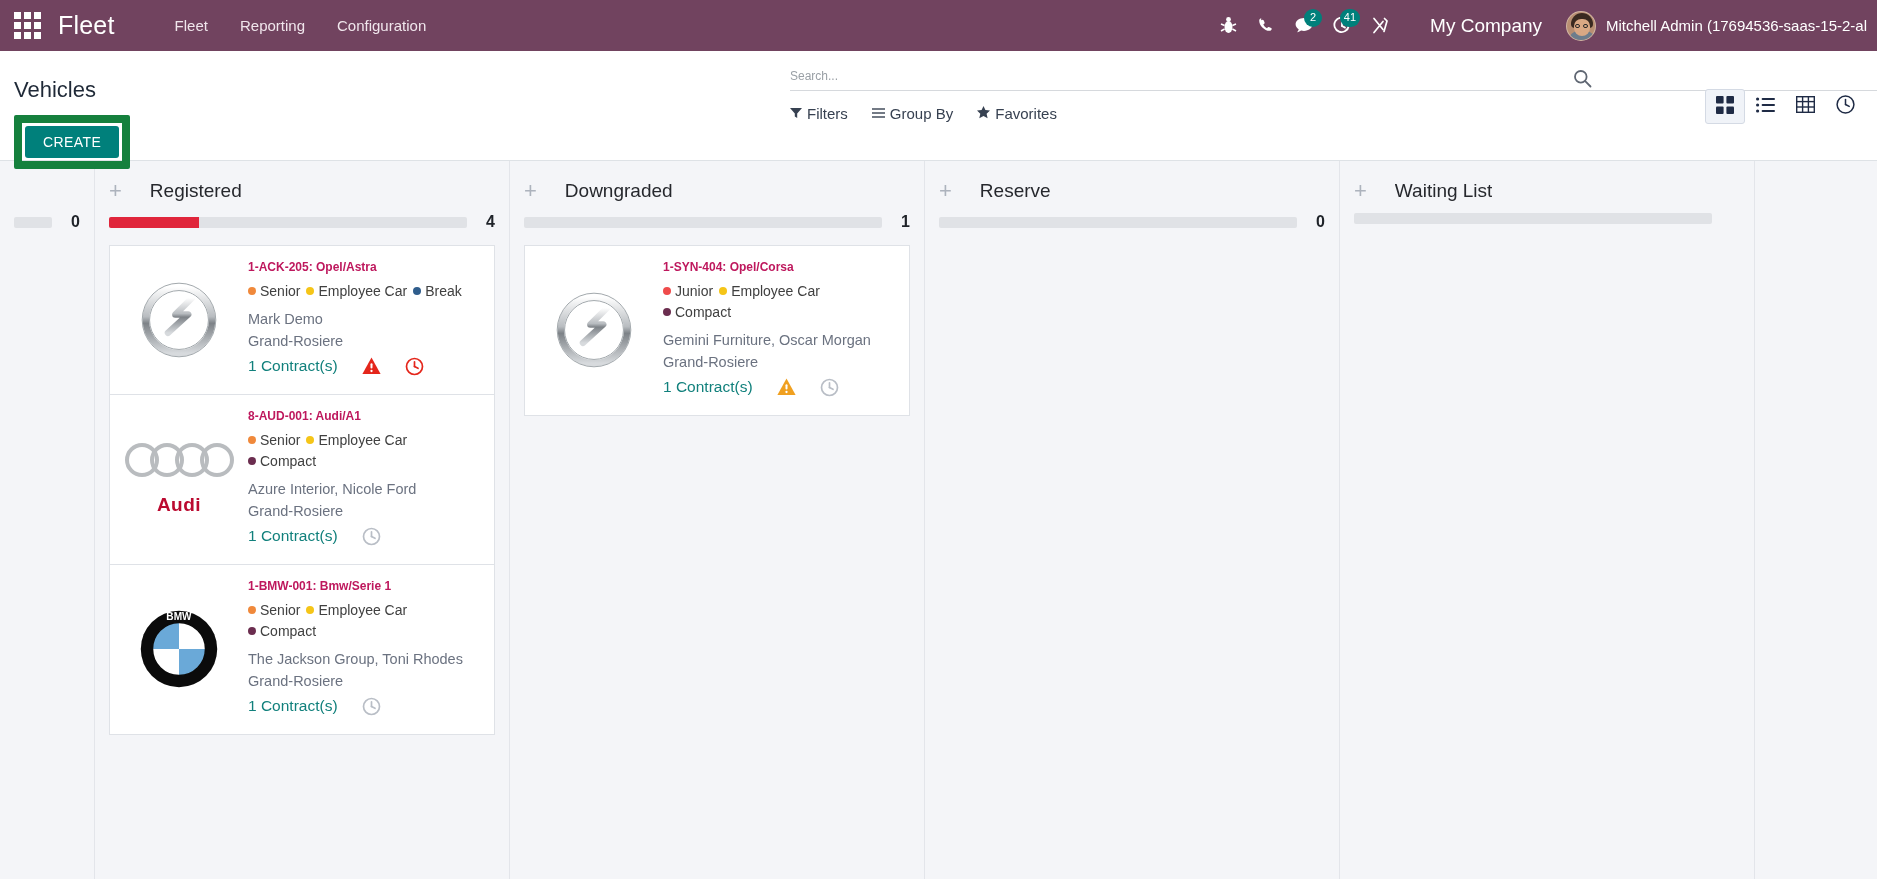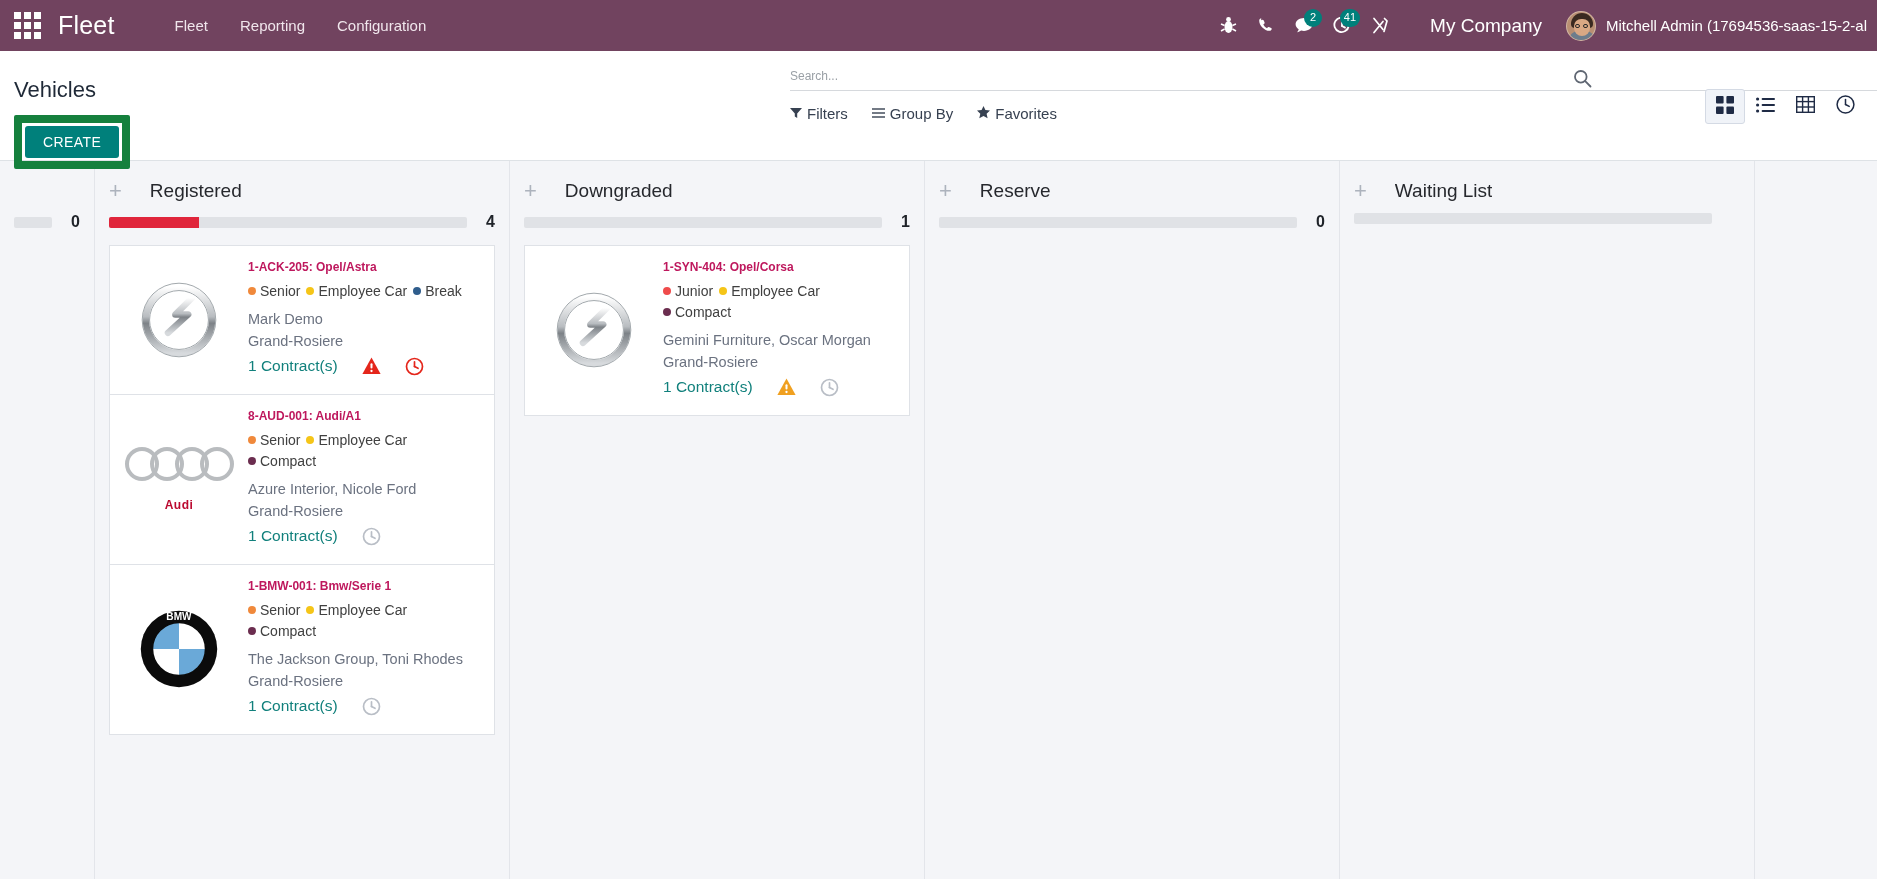--- a/index.html
+++ b/index.html
@@ -240,21 +240,21 @@
   
   .logo-opel { width: 92px; height: 92px; }
   .logo-audi { width: 100px; height: 70px; display:flex; flex-direction:column; align-items:center; justify-content:center; }
   .audi-rings { display: flex; }
   .audi-rings i {
     display:block; width: 34px; height: 34px; border: 4px solid #b9bcbf;
     border-radius: 50%; margin-left: -9px;
     background: transparent;
   }
   .audi-rings i:first-child { margin-left: 0; }
-  .audi-word { color: #bb0a30; font-size: 12px; font-weight: 700; letter-spacing: .5px; margin-top: 17px; font-family: "Liberation Sans", sans-serif; }
+  .audi-word { color: #bb0a30; font-size: 19px; font-weight: 700; letter-spacing: .5px; margin-top: 17px; font-family: "Liberation Sans", sans-serif; }
   .logo-bmw { width: 78px; height: 78px; border-radius: 50%; }
 </style>
 </head>
 <body>
 
 <div class="navbar">
   <div class="apps-grid">
     <i></i>
       <i></i>
       <i></i>

